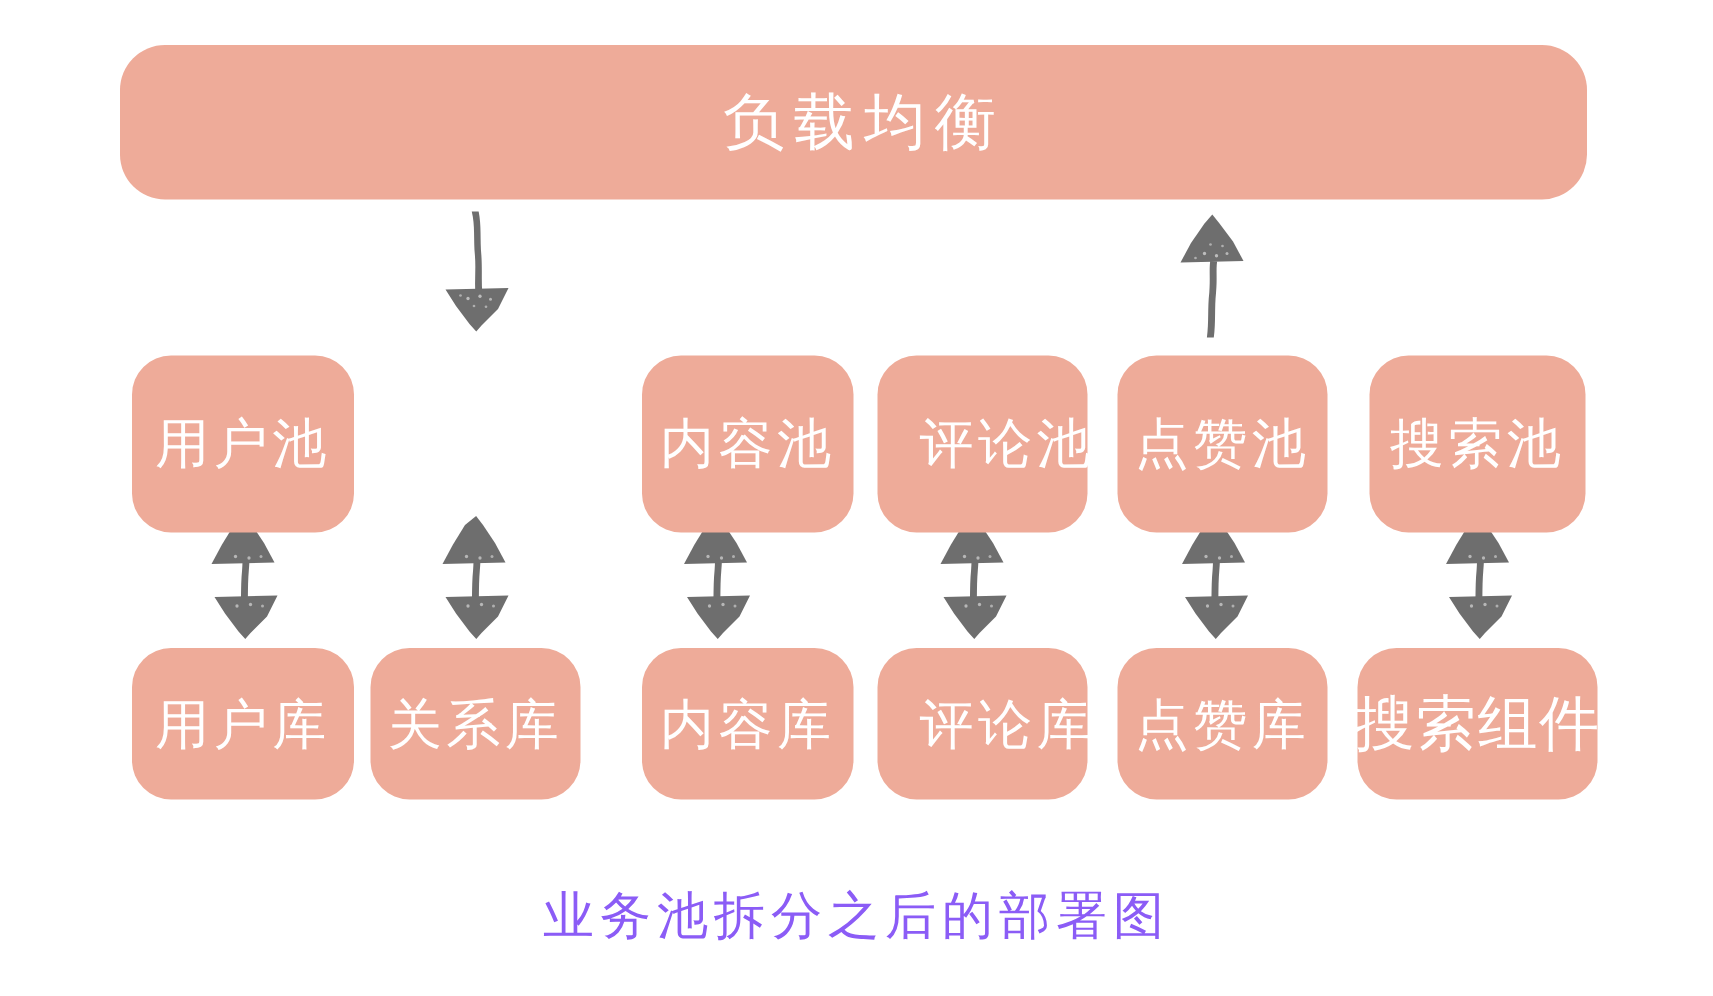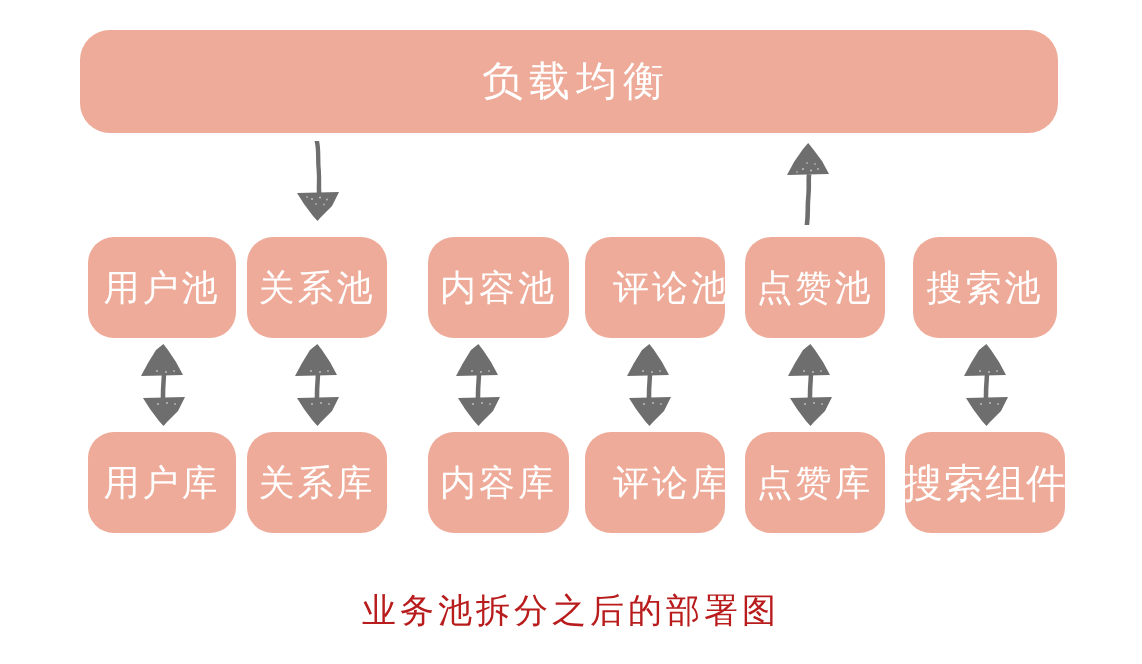--- a/index.html
+++ b/index.html
@@ -61,21 +61,21 @@
     letter-spacing: 3px;
     white-space: nowrap;
     line-height: 1;
   }
   .node-label.small {
     font-size: 40px;
     letter-spacing: 1px;
   }
 
   
-  .row1 { top: 237px; height: 101px; }
+  .row1 { top: 237px; height: 118px; }
   
   .row2 { top: 432px; height: 101px; }
 
   .col1 { left: 88px;  width: 148px; }
   .col2 { left: 247px; width: 140px; }
   .col3 { left: 428px; width: 141px; }
   .col4 { left: 585px; width: 140px; padding-left: 33px; }
   .col5 { left: 745px; width: 140px; }
   .col6 { left: 913px; width: 144px; }
   .col6wide { left: 905px; width: 160px; }
@@ -90,21 +90,21 @@
     pointer-events: none;
   }
 
   
   .caption {
     position: absolute;
     left: 0;
     top: 588px;
     width: 1142px;
     text-align: center;
-    color: #b91c1c;
+    color: #8b5cf6;
     font-size: 34px;
     letter-spacing: 4px;
   }
 </style>
 </head>
 <body>
 
 <div id="diagram">
 
   <div class="lb-bar">
@@ -221,23 +221,20 @@
       <circle cx="997" cy="371" r="1.0" fill="#ffffff" opacity="0.45"></circle>
       <circle cx="981" cy="404" r="1.1" fill="#ffffff" opacity="0.5"></circle>
       <circle cx="990" cy="403" r="1.1" fill="#ffffff" opacity="0.5"></circle>
       <circle cx="998" cy="404" r="1.0" fill="#ffffff" opacity="0.45"></circle>
     </g>
   </svg>
 
   <div class="node row1 col1">
     <span class="node-label">用户池</span>
   </div>
-  <div class="node row1 col2">
-    <span class="node-label">关系池</span>
-  </div>
   <div class="node row1 col3">
     <span class="node-label">内容池</span>
   </div>
   <div class="node row1 col4">
     <span class="node-label">评论池</span>
   </div>
   <div class="node row1 col5">
     <span class="node-label">点赞池</span>
   </div>
   <div class="node row1 col6">

